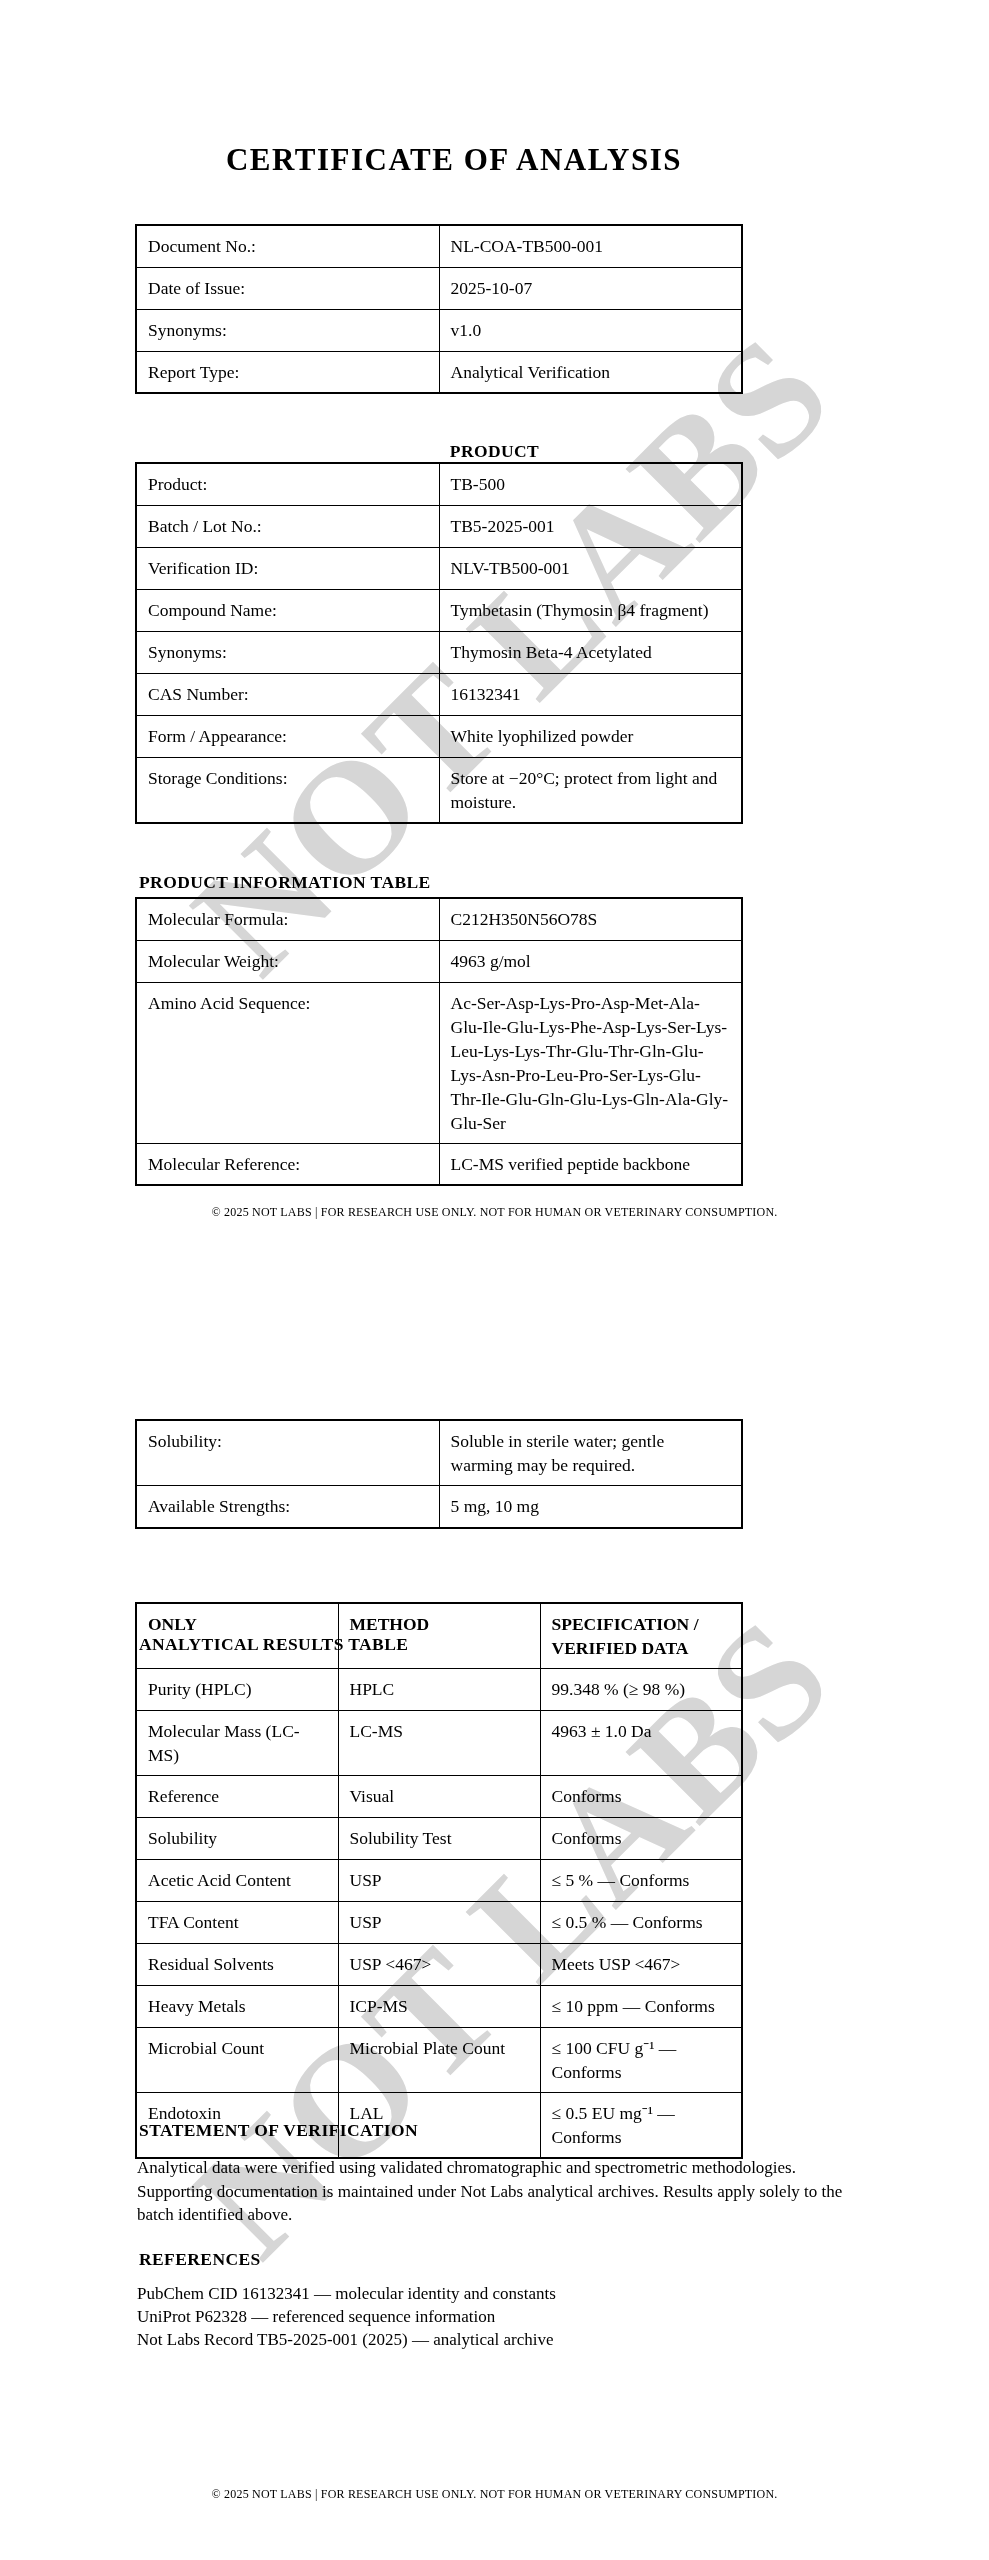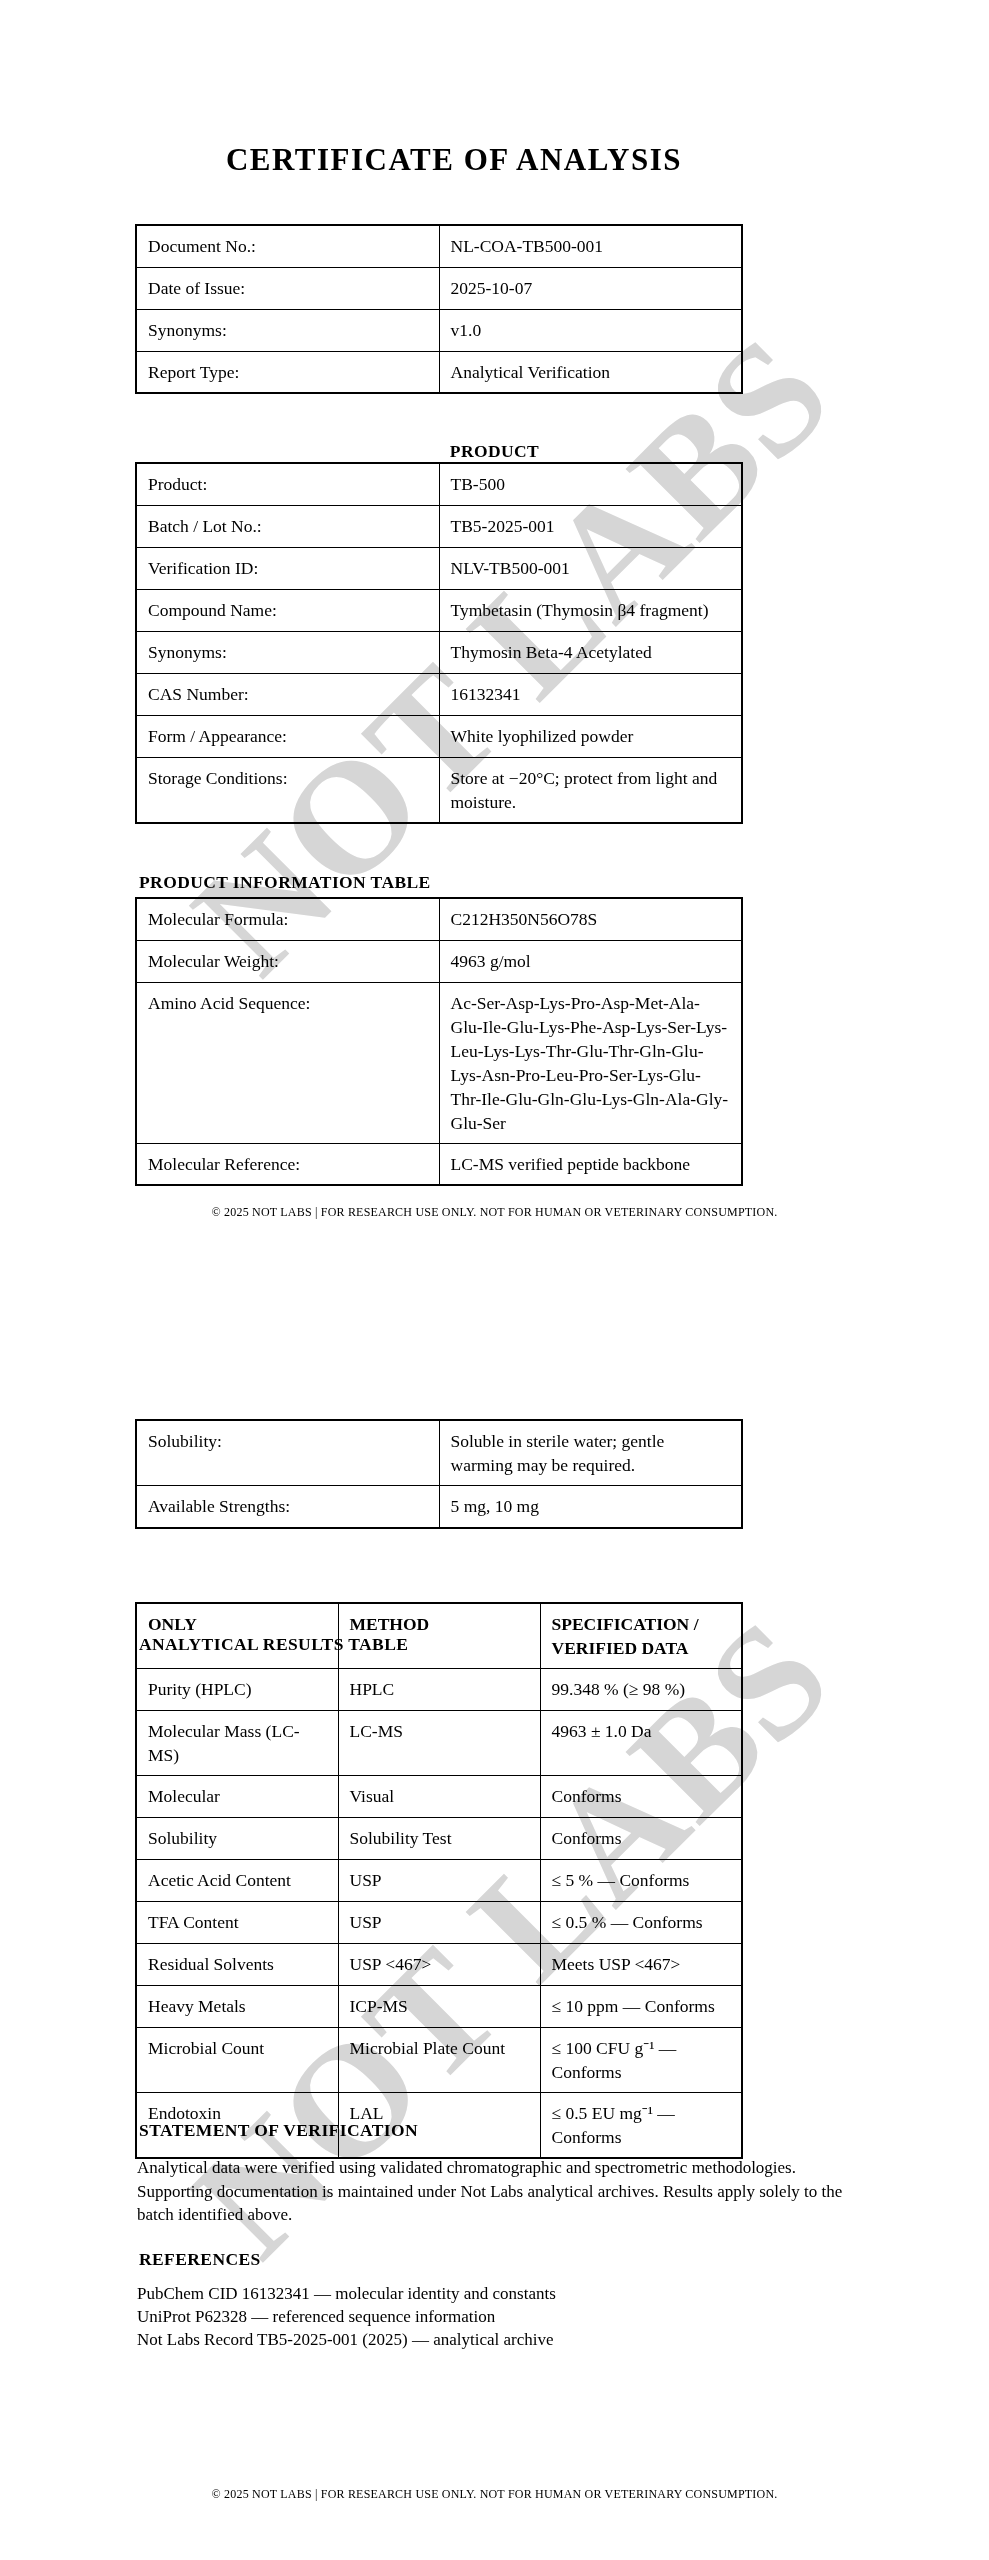--- a/index.html
+++ b/index.html
@@ -206,21 +206,21 @@
           <td>Purity (HPLC)</td>
           <td>HPLC</td>
           <td>99.348 % (≥ 98 %)</td>
         </tr>
         <tr>
           <td>Molecular Mass (LC-MS)</td>
           <td>LC-MS</td>
           <td>4963 ± 1.0 Da</td>
         </tr>
         <tr>
-          <td>Molecular</td>
+          <td>Reference</td>
           <td>Visual</td>
           <td>Conforms</td>
         </tr>
         <tr>
           <td>Solubility</td>
           <td>Solubility Test</td>
           <td>Conforms</td>
         </tr>
         <tr>
           <td>Acetic Acid Content</td>

